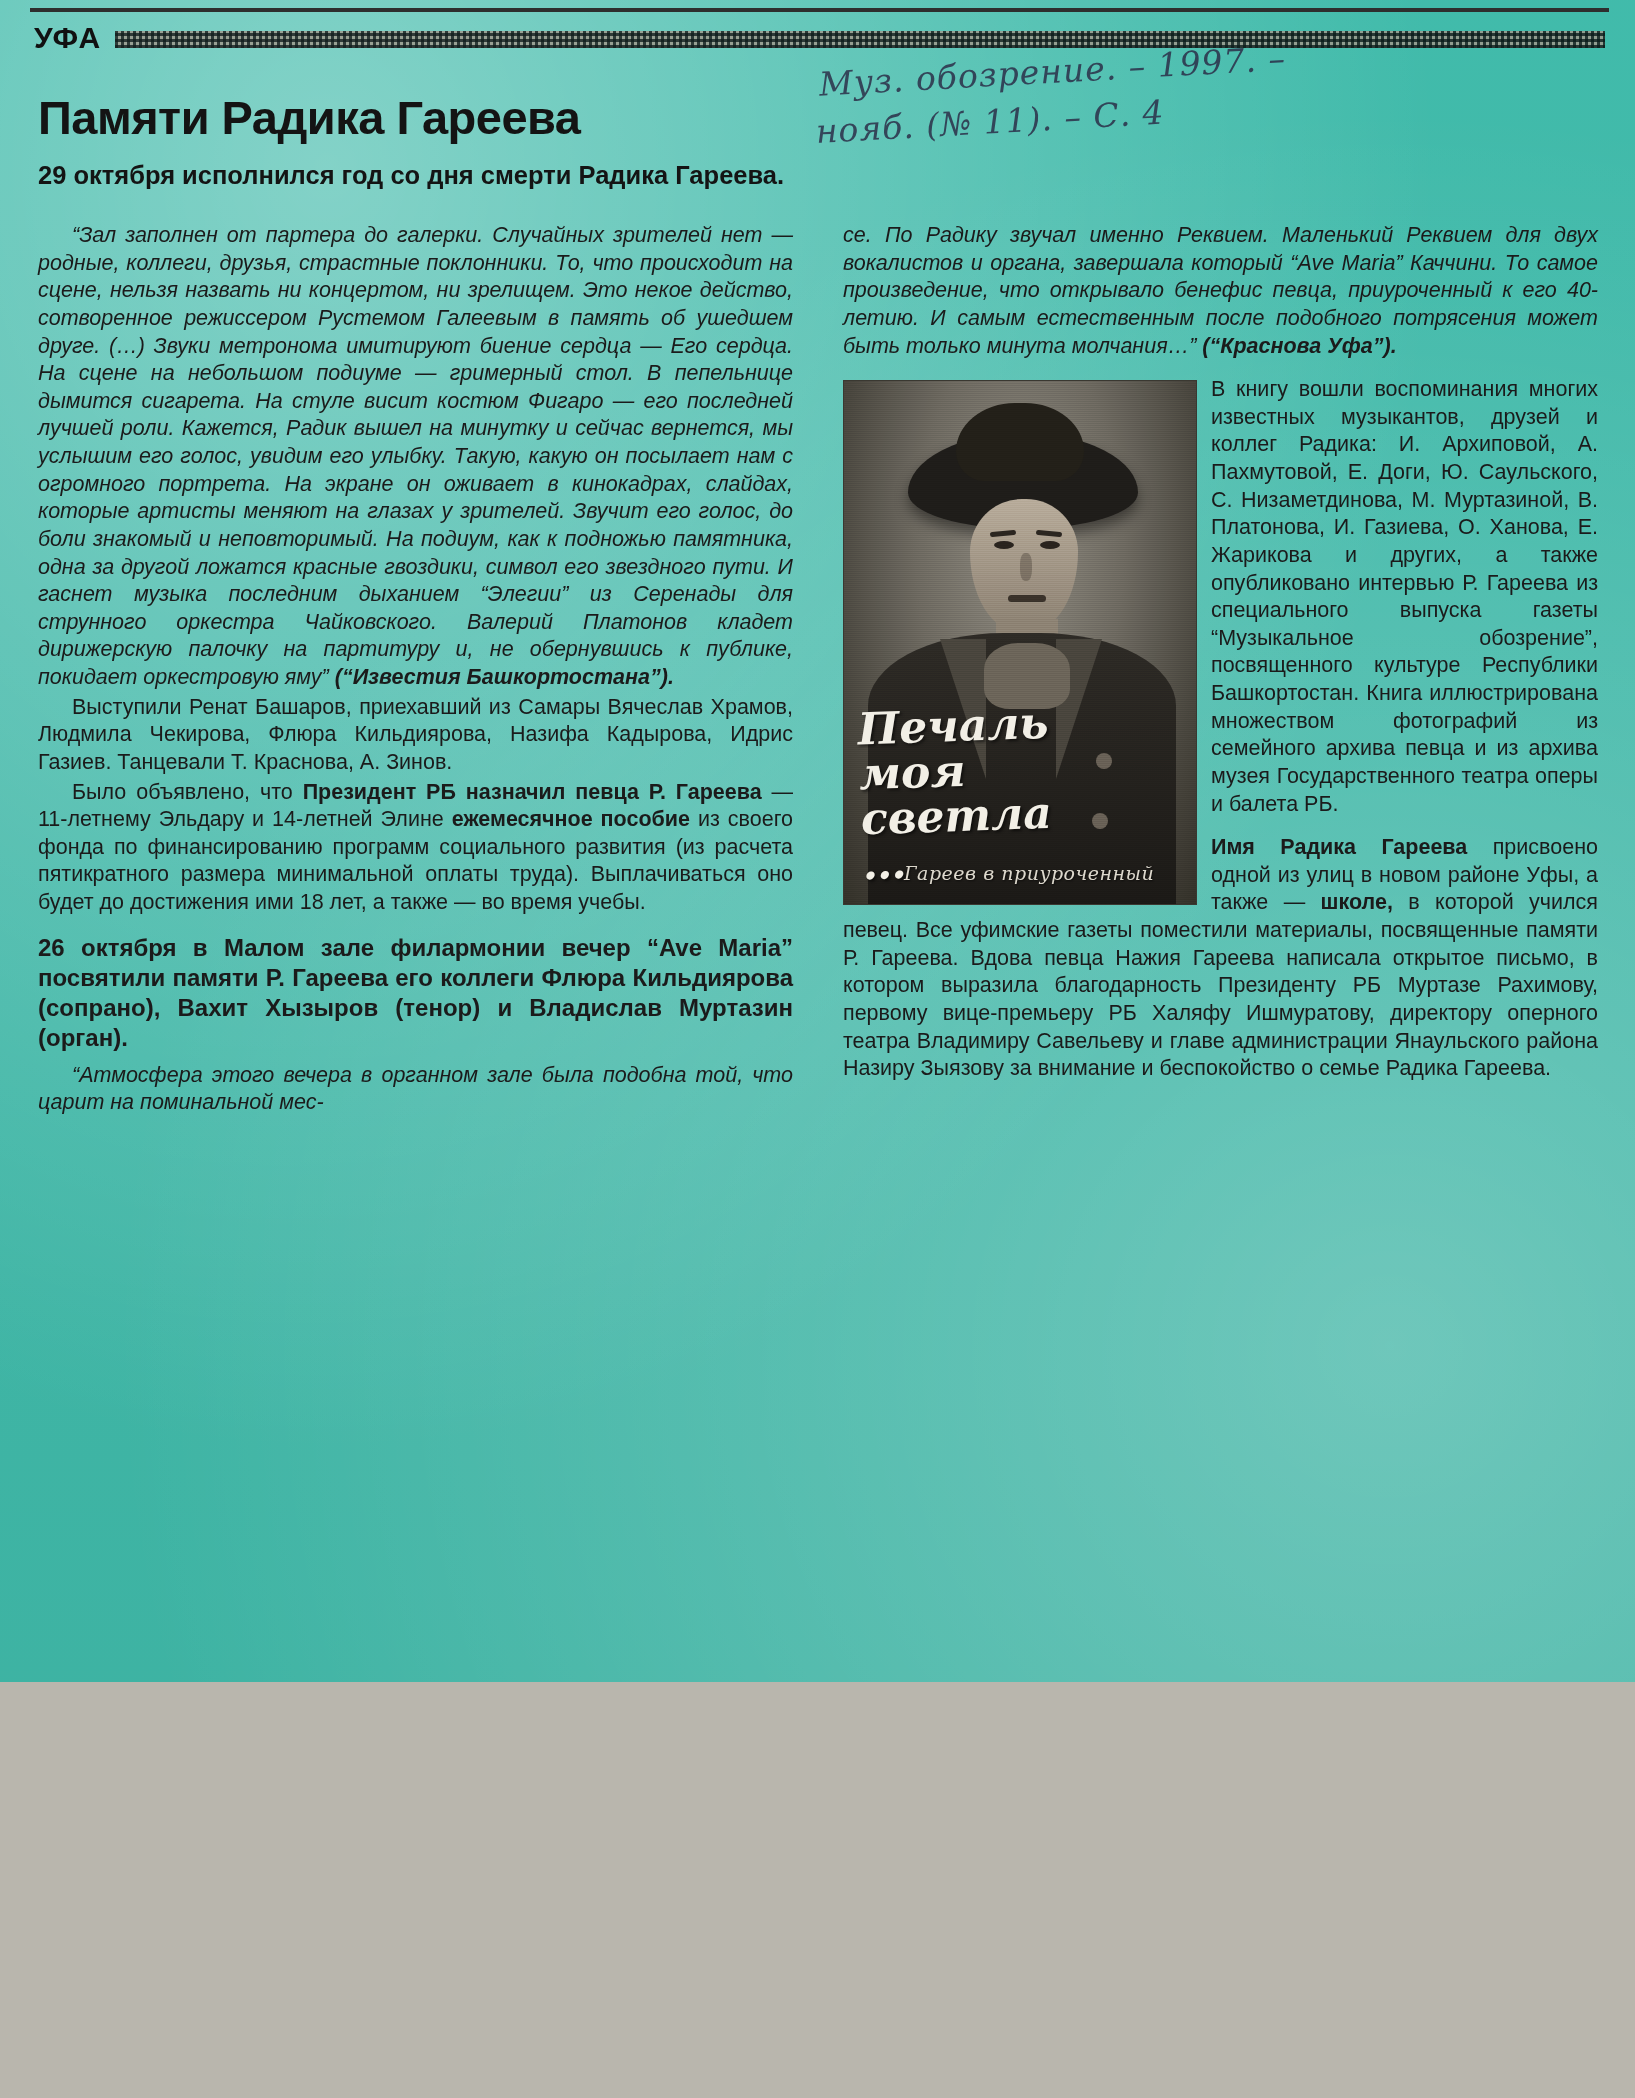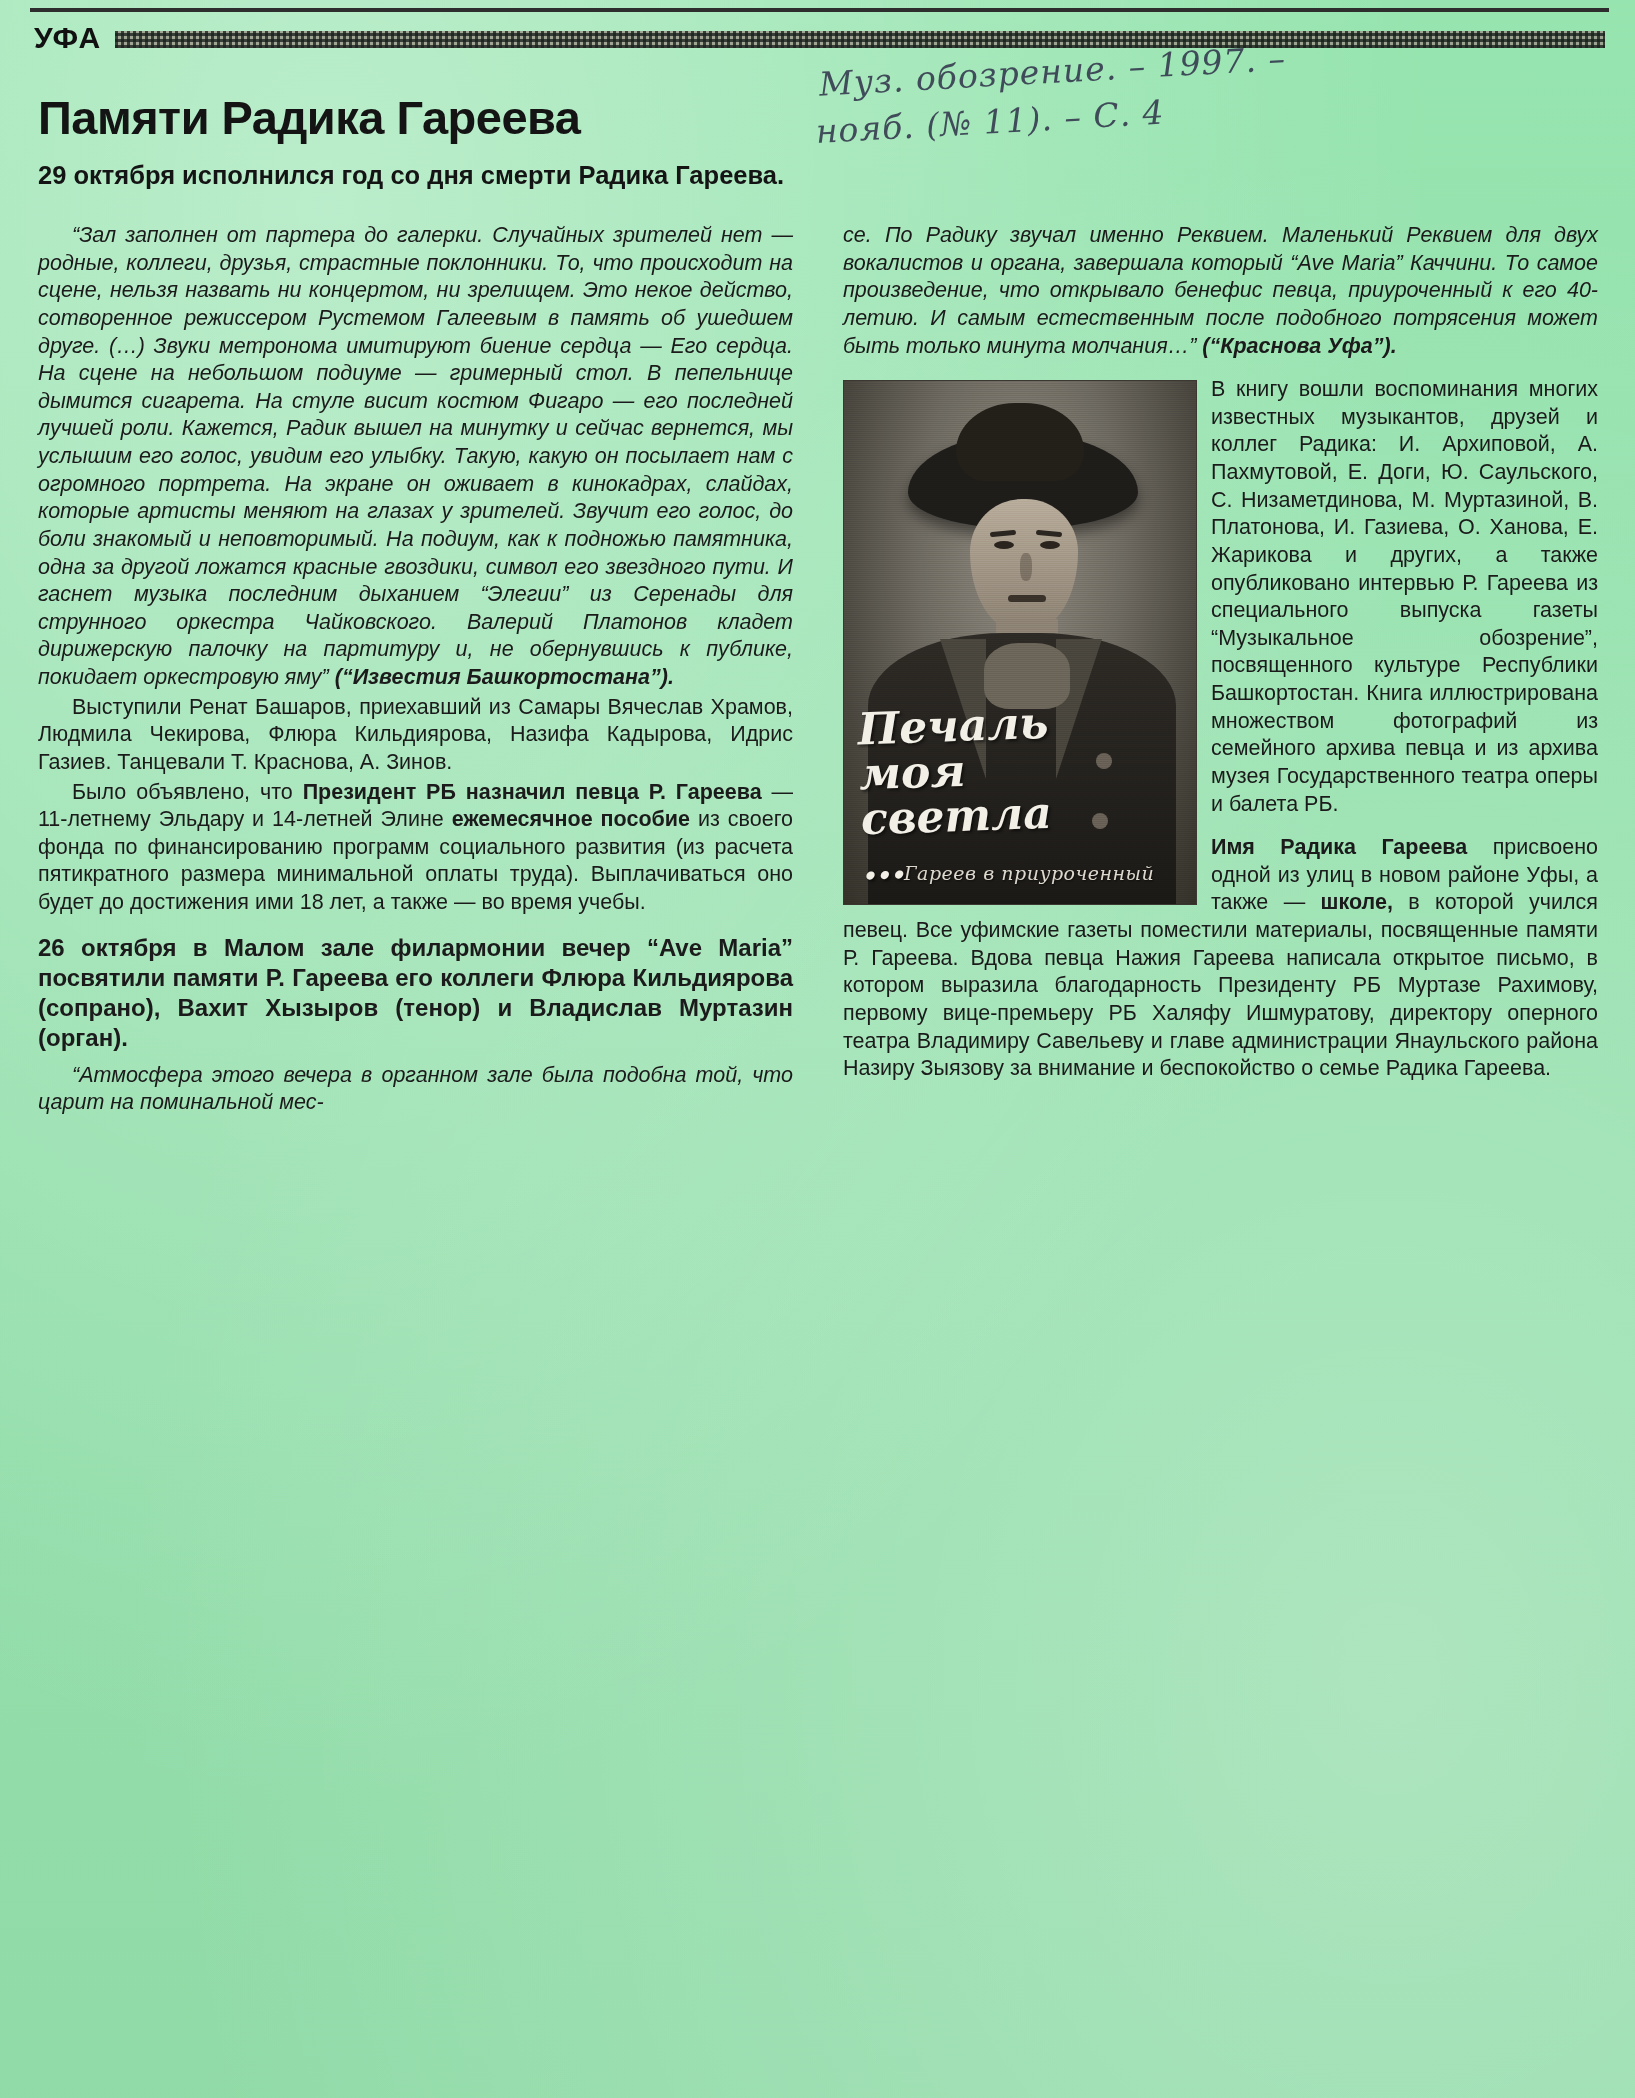--- a/index.html
+++ b/index.html
@@ -4,23 +4,23 @@
 <title>Памяти Радика Гареева</title>
 <style>
   html, body {
     margin: 0;
     padding: 0;
     background: #b9b6ad;
   }
   #page {
     position: relative;
     width: 1635px;
-    height: 2098px;
+    height: 1682px;
     margin: 0 auto;
-    background: #86efac;
+    background: #14b8a6;
     overflow: hidden;
     font-family: "Liberation Sans", sans-serif;
     color: #1a1a1a;
   }
   
   #page::before {
     content: "";
     position: absolute;
     inset: 0;
     background:

